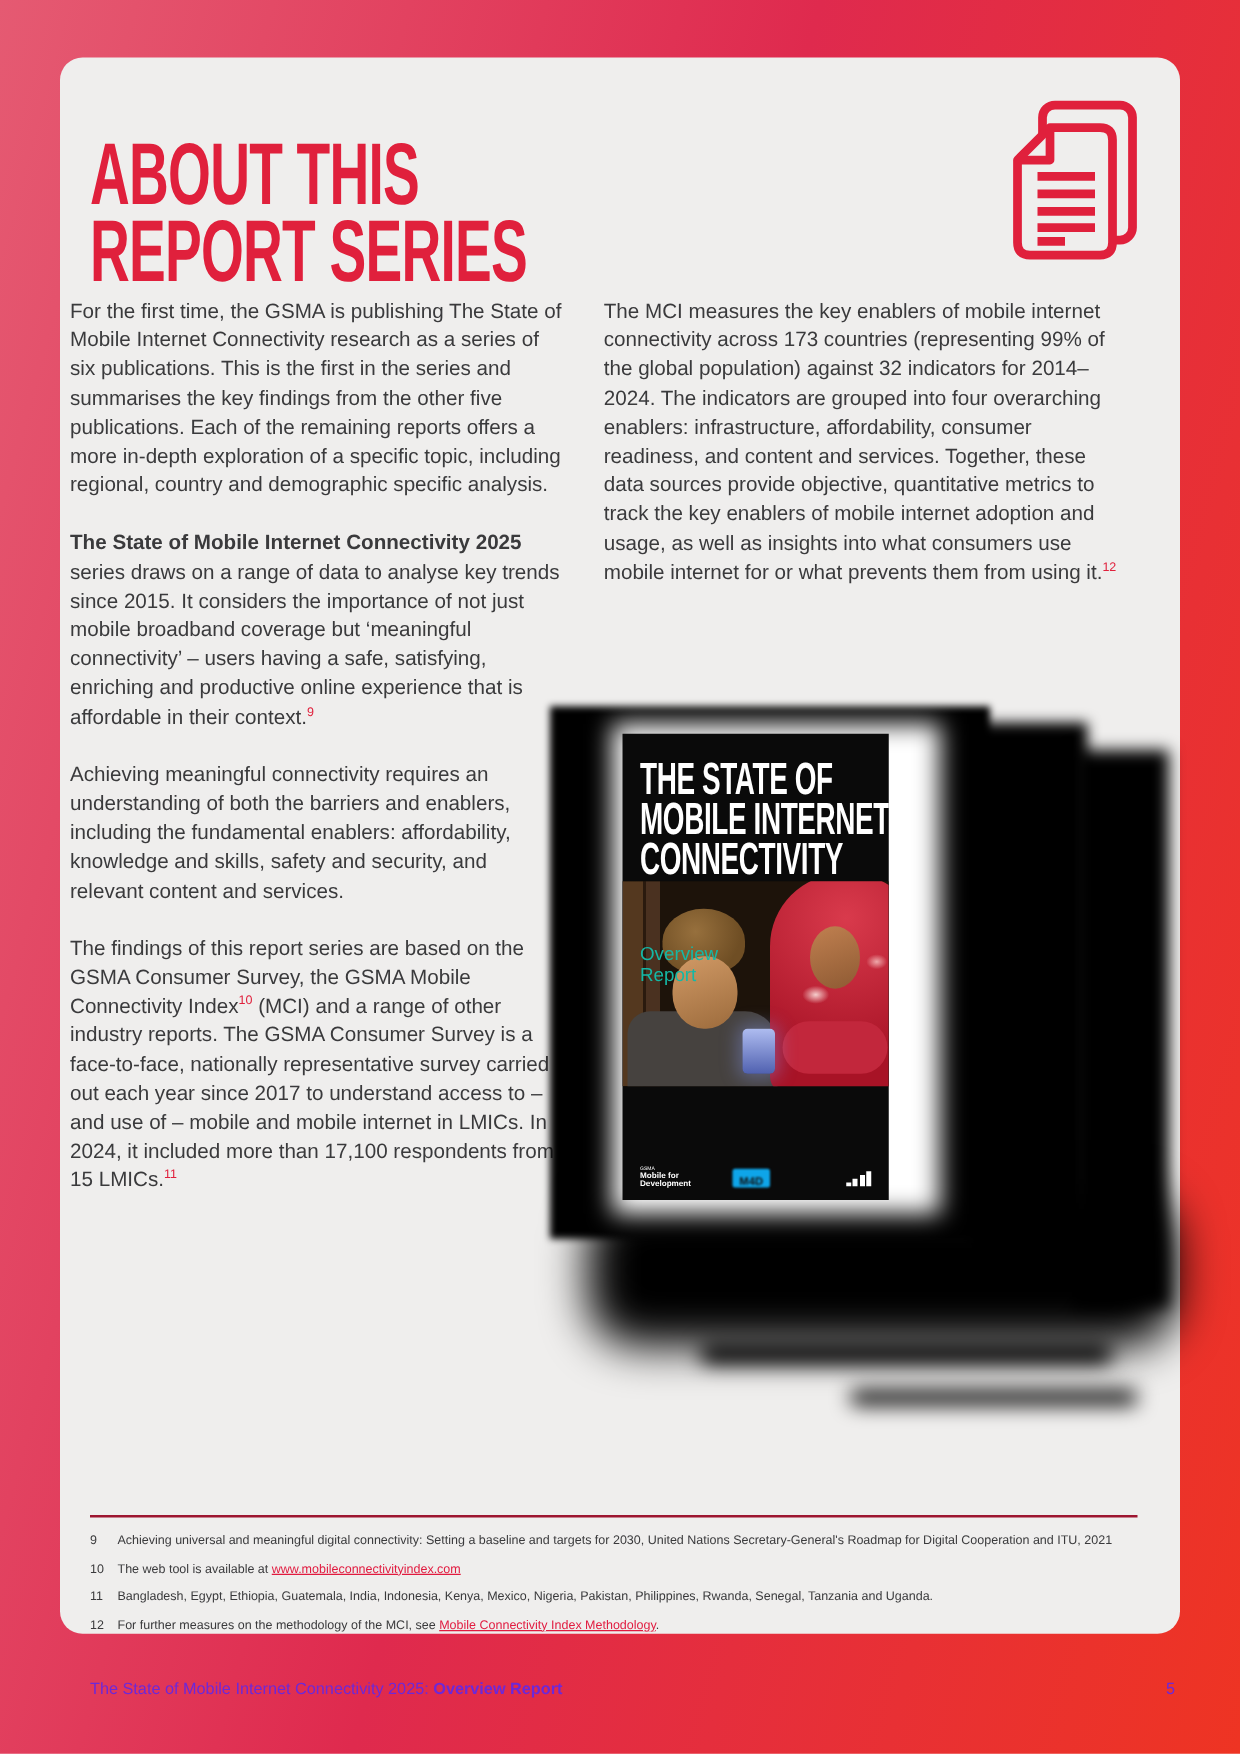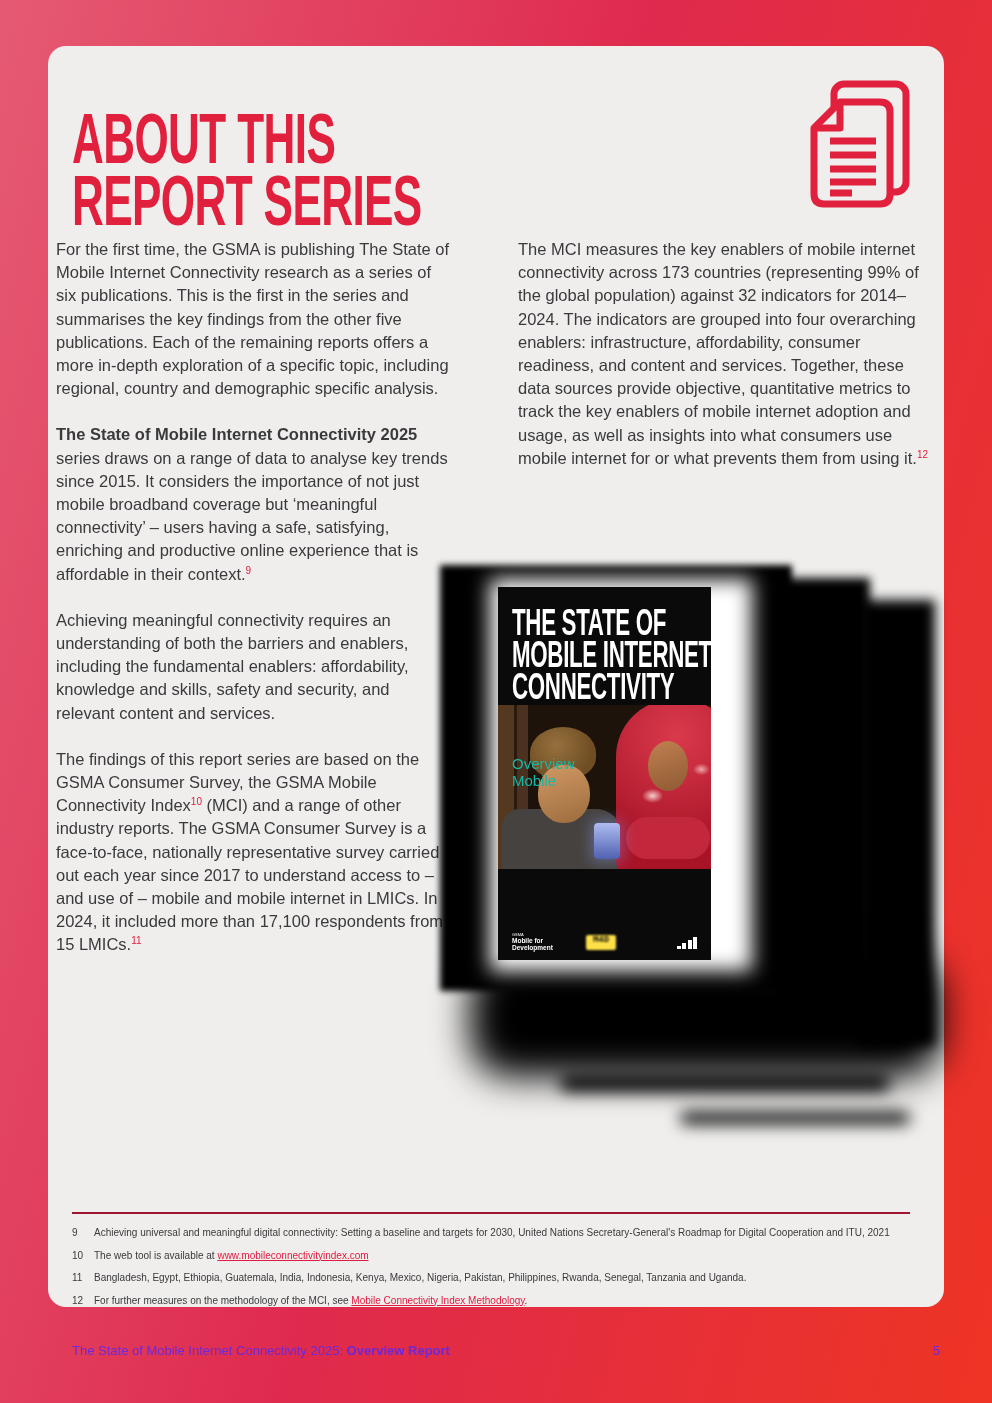--- a/index.html
+++ b/index.html
@@ -18,21 +18,21 @@
   .headline-inner {
     transform:scaleX(0.63); transform-origin:top left;
     font-size:70px; line-height:62px; font-weight:bold;
     letter-spacing:-1px; color:#e0203c; white-space:nowrap;
   }
   .doc-icon { position:absolute; left:758px; top:34px; }
   
   .col { position:absolute; top:192px; font-size:16.5px; line-height:23.2px; color:#3a3a3c; }
   .col p { margin-bottom:23px; }
   .col-left  { left:8px;  width:396px; }
-  .col-right { left:470px; width:414px; }
+  .col-right { left:435px; width:414px; }
   sup.fn { color:#e0203c; font-size:10px; line-height:0; vertical-align:super; }
   
   .shadow-rect { position:absolute; background:#000; }
   .sh1 { left:392px; top:519px; width:352px; height:426px; filter:blur(3px); }
   .sh2 { left:730px; top:532px; width:92px;  height:440px; filter:blur(5px); }
   .sh3 { left:810px; top:554px; width:77px;  height:446px; filter:blur(6px); }
   .sh-fade { left:422px; top:909px; width:472px; height:122px; filter:blur(18px); border-radius:40px; }
   .sh-streak1 { left:512px; top:1029px; width:330px; height:16px; filter:blur(8px); border-radius:8px; }
   .sh-streak2 { left:632px; top:1066px; width:230px; height:12px; filter:blur(8px); border-radius:6px; }
   .cover-glow { position:absolute; left:442px; top:533px; width:262px; height:392px; background:#fff; filter:blur(10px); }
@@ -61,22 +61,22 @@
       radial-gradient(14px 10px at 70% 40%, rgba(255,220,215,0.7), transparent 60%),
       radial-gradient(circle at 50% 20%, #d93a4c, #a81326 75%); }
   .woman-face { position:absolute; left:150px; top:36px; width:40px; height:50px; border-radius:50%;
     background:linear-gradient(160deg,#c08050,#8e5a33); }
   .woman-arm { position:absolute; left:128px; top:112px; width:84px; height:42px; border-radius:22px; background:#c2273c; }
   .phone { position:absolute; left:96px; top:118px; width:26px; height:36px; border-radius:4px;
     background:linear-gradient(180deg,#aebcf0,#5061b0); box-shadow:0 0 14px 4px rgba(140,160,255,0.35); }
   .brand { position:absolute; left:14px; bottom:9px; color:#fff; filter:blur(0.4px); z-index:3; }
   .brand-top { font-size:4px; line-height:5px; }
   .brand-line { font-size:6.5px; line-height:7px; font-weight:bold; }
-  .m4d { position:absolute; left:88px; bottom:10px; width:30px; height:15px; background:#fde047; border-radius:2px;
-    filter:blur(0.8px); display:flex; align-items:flex-start; justify-content:center; z-index:3;font-family:Liberation Mono, monospace; }
+  .m4d { position:absolute; left:88px; bottom:10px; width:30px; height:15px; background:#0ea5e9; border-radius:2px;
+    filter:blur(0.8px); display:flex; align-items:flex-end; justify-content:center; z-index:3; }
   .m4d span { font-size:9px; font-weight:bold; color:#111; }
   .bars { position:absolute; right:14px; bottom:11px; display:flex; align-items:flex-end; gap:1.5px; filter:blur(0.3px); z-index:3; }
   .bars i { display:block; width:4px; background:#fff; }
   .bars i:nth-child(1){height:3px;} .bars i:nth-child(2){height:6px;}
   .bars i:nth-child(3){height:9px;} .bars i:nth-child(4){height:12px;}
   
   .footnotes { position:absolute; left:24px; top:1166px; width:838px; font-size:10px; color:#3a3a3c; }
   .fn-rule { height:2px; background:#9d1530; margin-bottom:13px; }
   .fn-row { display:flex; margin-bottom:10.5px; line-height:12px; }
   .fn-num { width:22px; flex:none; }
@@ -143,21 +143,21 @@
       <div class="phone"></div>
     </div>
     <div class="cover-title">
       <div>THE STATE OF</div>
       <div>MOBILE INTERNET</div>
       <div>CONNECTIVITY</div>
       <div>2025</div>
     </div>
     <div class="cover-sub">
       <div>Overview</div>
-      <div>Mobile</div>
+      <div>Report</div>
     </div>
     <div class="brand">
       <div class="brand-top">GSMA</div>
       <div class="brand-line">Mobile for</div>
       <div class="brand-line">Development</div>
     </div>
     <div class="m4d">
         <span>M4D</span>
       </div>
     <div class="bars">

